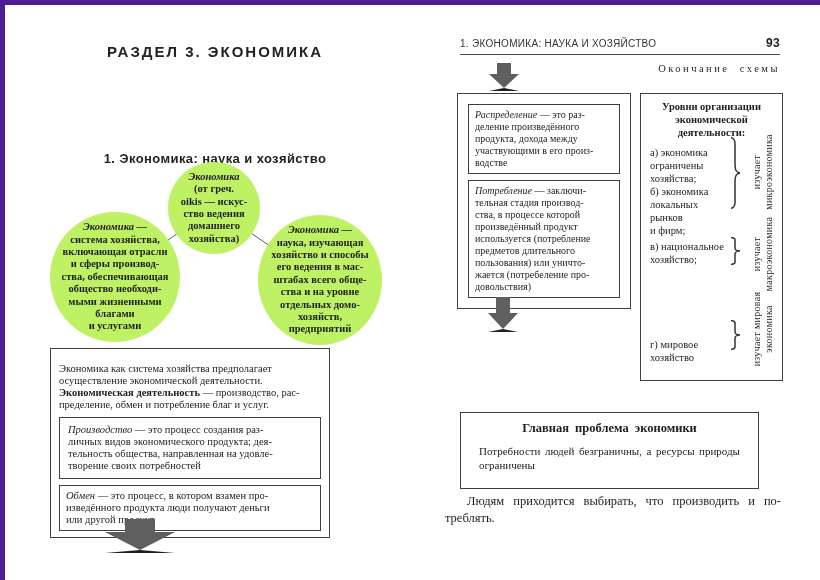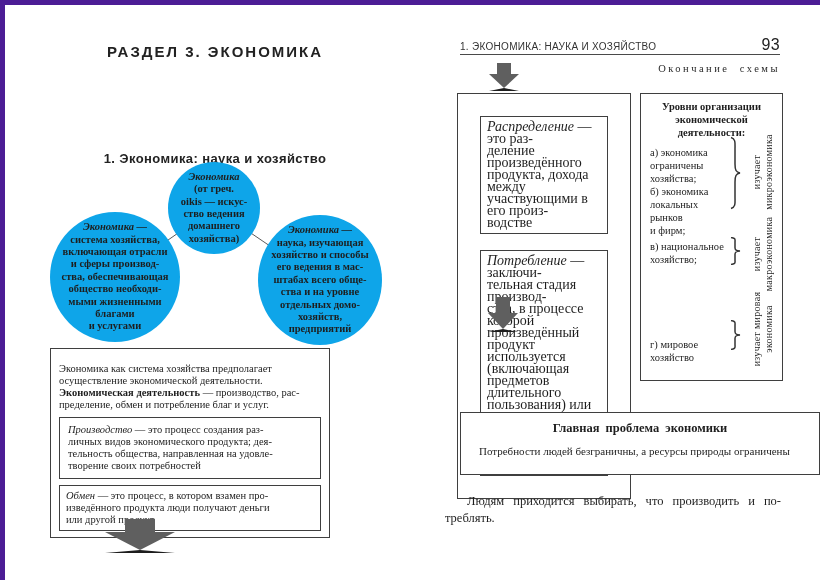--- a/index.html
+++ b/index.html
@@ -24,46 +24,46 @@
     letter-spacing:2px;color:#222;
   }
   .chapter-title{
     left:40px;top:135px;width:340px;text-align:center;
     font-family:"Liberation Sans",sans-serif;font-weight:bold;font-size:13px;
     letter-spacing:.4px;color:#222;
   }
   .diagram{left:40px;top:155px;width:345px;height:192px;}
   .diagram svg.connectors{position:absolute;left:0;top:0;z-index:0;}
   .circle{
-    position:absolute;z-index:1;background:#0ea5e9;border-radius:50%;
+    position:absolute;z-index:1;background:#bef264;border-radius:50%;
     display:flex;flex-direction:column;align-items:center;justify-content:center;
     text-align:center;font-weight:bold;font-size:10.5px;line-height:12.4px;
   }
   .c-top{left:123px;top:2px;width:92px;height:92px;}
   .c-left{left:5px;top:52px;width:130px;height:130px;}
   .c-right{left:213px;top:55px;width:124px;height:130px;}
   .intro-box{left:45px;top:343px;width:280px;padding:14px 8px 6px 8px;box-sizing:border-box;font-size:10.5px;line-height:12px;}
   .intro-box p{margin:0;}
   .def-inner{margin-top:6px;padding:4px 6px;font-size:10.5px;line-height:12px;}
   .arrow-left-pg{left:100px;top:514px;width:70px;}
   .arrow-left-pg .stem{width:30px;height:13px;}
   .arrow-left-pg .head{border-left-width:35px;border-right-width:35px;border-top-width:18px;}
   
   .running-head{
     left:455px;top:31px;width:320px;display:flex;justify-content:space-between;align-items:baseline;
     font-family:"Liberation Sans",sans-serif;font-size:10px;letter-spacing:.3px;color:#333;
   }
-  .running-head .pageno{font-weight:normal;font-size:16px;color:#222;}
+  .running-head .pageno{font-weight:bold;font-size:12px;color:#222;}
   .head-rule{left:455px;top:49px;width:320px;height:1px;background:#4a4a4a;}
   .continuation{left:455px;top:58px;width:320px;text-align:right;font-size:10.5px;letter-spacing:2.5px;word-spacing:5px;color:#2a2a2a;}
   .arrow-top-right{left:484px;top:58px;width:30px;}
   .arrow-top-right .stem{width:14px;height:11px;}
   .arrow-top-right .head{border-left-width:15px;border-right-width:15px;border-top-width:14px;}
   .dist-box{left:452px;top:88px;width:174px;padding:6px;box-sizing:border-box;}
-  .dist-box .def-inner{margin:16px;font-size:14px;line-height:12px;}
+  .dist-box .def-inner{margin:4px;font-size:10px;line-height:12px;}
   .dist-box .def-inner + .def-inner{margin-top:6px;}
   .arrow-mid-right{left:483px;top:292px;width:30px;}
   .arrow-mid-right .stem{width:14px;height:16px;}
   .arrow-mid-right .head{border-left-width:15px;border-right-width:15px;border-top-width:16px;}
   
   .levels-panel{left:635px;top:88px;width:143px;height:288px;box-sizing:border-box;}
   .levels-title{position:absolute;left:0;top:6px;width:100%;text-align:center;font-weight:bold;font-size:10.5px;line-height:13px;white-space:pre-line;}
   .lv-items{position:absolute;left:9px;width:80px;font-size:10.5px;line-height:13px;white-space:pre-line;}
   .lv-items.g1{top:52px;}
   .lv-items.g2{top:146px;}
@@ -72,21 +72,21 @@
   .brace.g1{top:42px;}
   .brace.g2{top:143px;}
   .brace.g3{top:226px;}
   .rot{position:absolute;width:110px;text-align:center;white-space:pre-line;
        font-size:10px;line-height:12px;letter-spacing:.3px;
        transform:translate(-50%,-50%) rotate(-90deg);}
   .rot.g1{left:122px;top:78px;}
   .rot.g2{left:122px;top:160px;}
   .rot.g3{left:122px;top:235px;}
   
-  .problem-box{left:455px;top:407px;width:360px;box-sizing:border-box;padding:6px 10px 8px 10px;}
+  .problem-box{left:455px;top:407px;width:299px;box-sizing:border-box;padding:6px 10px 8px 10px;}
   .problem-title{text-align:center;font-weight:bold;font-size:12.5px;word-spacing:3px;margin:2px 0 7px 0;}
   .problem-text{margin:8px;font-size:11px;line-height:14px;text-align:justify;}
   .closing{left:440px;top:488px;width:336px;font-size:12.5px;line-height:17px;text-align:justify;text-indent:22px;margin:0;}
 </style>
 </head>
 <body>
 
 <div class="canvas">
 
   <section>
@@ -175,21 +175,21 @@
 деление произведённого
 продукта, дохода между
 участвующими в его произ-
 водстве</span></p>
       </div>
       <div class="box def-inner">
         <p class="pre" style="margin:0"><i class="term">Потребление</i><span> — заключи-
 тельная стадия производ-
 ства, в процессе которой
 произведённый продукт
-используется (включающая
+используется (потребление
 предметов длительного
 пользования) или уничто-
 жается (потребеление про-
 довольствия)</span></p>
       </div>
     </div>
 
     <div class="abs box levels-panel">
       <div class="levels-title">Уровни организации
 экономической

